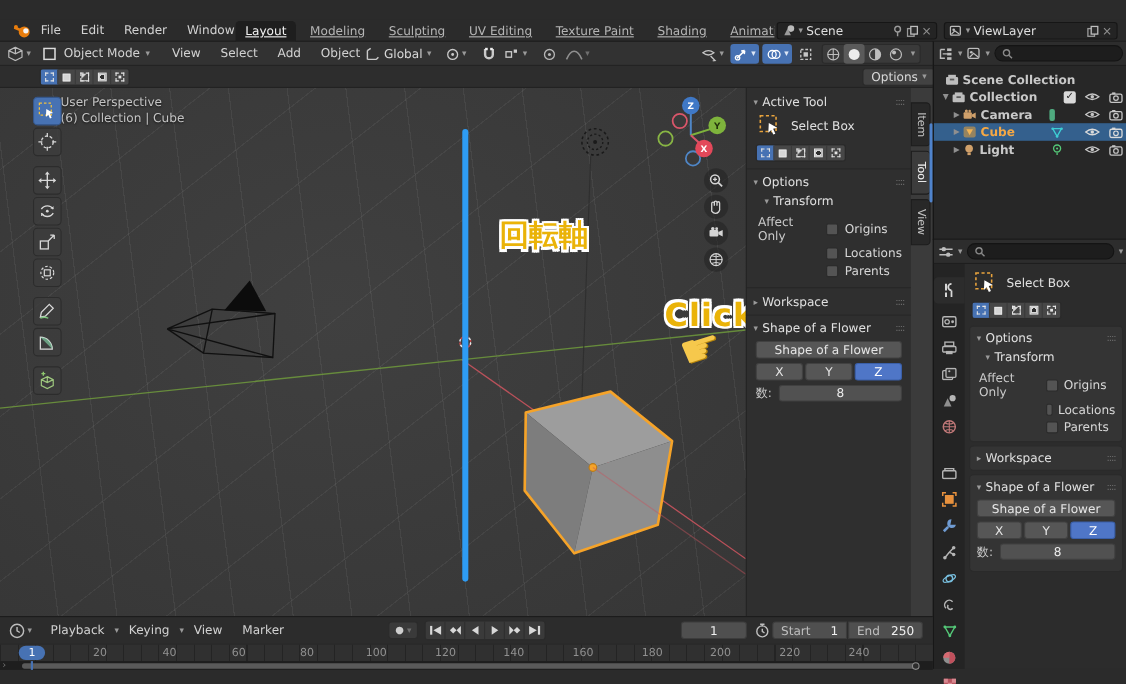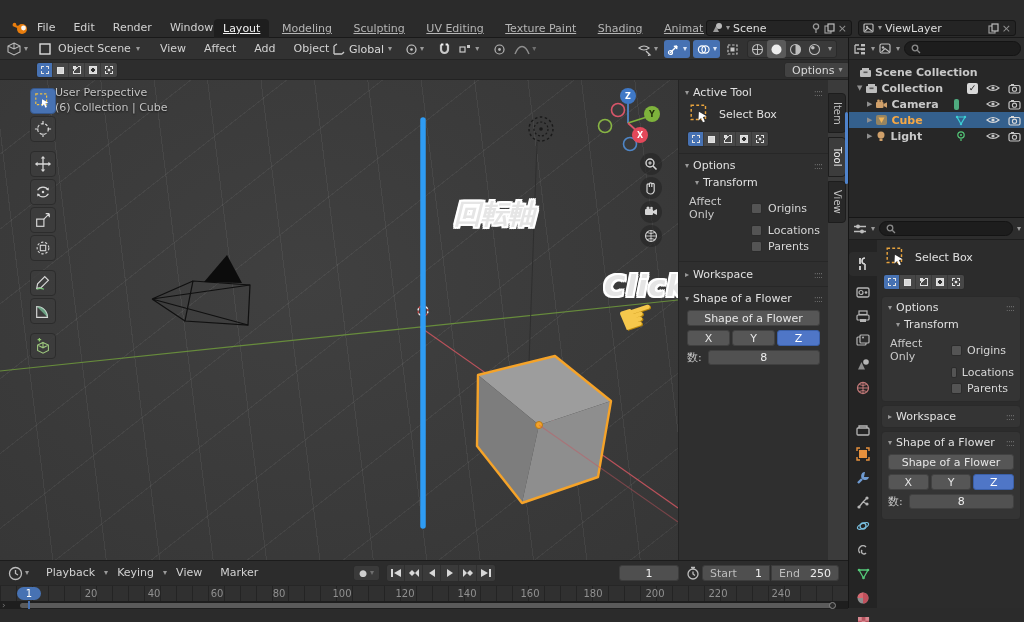--- a/index.html
+++ b/index.html
@@ -42,22 +42,22 @@
   #viewport{left:0;top:80px;width:848px;height:480px;background:#3b3b3b;overflow:hidden;}
   #vpgrid{position:absolute;left:0;top:0;width:678px;height:480px;
     background:
       repeating-linear-gradient(83deg,transparent 0 52px,rgba(255,255,255,.055) 52px 53px),
       repeating-linear-gradient(142deg,transparent 0 58px,rgba(255,255,255,.05) 58px 59px),
       radial-gradient(ellipse at 45% 42%,#404040 0%,#363636 100%);}
   .vptext{color:#c4c4c4;text-shadow:0 1px 2px rgba(0,0,0,.7);font-size:11px;}
   .toolbtn{width:26px;height:26px;background:#3d3d3dd9;border:1px solid #2c2c2c;border-radius:4px;display:flex;align-items:center;justify-content:center;}
   .toolbtn.active{background:#4772b3;border-color:#35578c;}
   .navbtn{width:22px;height:22px;border-radius:50%;background:rgba(35,35,35,.55);display:flex;align-items:center;justify-content:center;}
-  .anno{font-weight:bold;color:#e5e5e5;
-    text-shadow:-2px -2px 0 #fff,2px -2px 0 #fff,-2px 2px 0 #fff,2px 2px 0 #fff,0 -2px 0 #fff,0 2px 0 #fff,-2px 0 0 #fff,2px 0 0 #fff;font-style:italic;}
+  .anno{font-weight:bold;color:#eab308;
+    text-shadow:-2px -2px 0 #fff,2px -2px 0 #fff,-2px 2px 0 #fff,2px 2px 0 #fff,0 -2px 0 #fff,0 2px 0 #fff,-2px 0 0 #fff,2px 0 0 #fff;}
   
   #npanel{left:678px;top:0px;width:150px;height:480px;background:#2f2f2f;border-left:1px solid #242424;}
   .panelbox{background:#343434;border:1px solid #2a2a2a;border-radius:4px;margin:3px 4px;padding:2px 0 6px 0;}
   .phead{display:flex;align-items:center;gap:4px;padding:2px 6px;color:#e0e0e0;}
   .phead .grip{margin-left:auto;}
   .chk{width:11px;height:11px;background:#545454;border:1px solid #2b2b2b;border-radius:2px;}
   .btn{background:#565656;border:1px solid #414141;border-radius:3px;color:#e6e6e6;display:flex;align-items:center;justify-content:center;height:16px;}
   .btn.blue{background:#4f76c7;border-color:#3a5fa8;color:#fff;}
   .numfield{background:#515151;border:1px solid #404040;border-radius:3px;color:#eee;height:15px;display:flex;align-items:center;justify-content:center;}
   .vtab{position:absolute;left:0;width:18px;background:#282828;border:1px solid #1d1d1d;border-radius:0 4px 4px 0;color:#c2c2c2;writing-mode:vertical-rl;display:flex;align-items:center;justify-content:center;font-size:10px;}
@@ -153,24 +153,24 @@
 
   <div id="vpheader" class="abs">
     <div class="row" style="height:22px;padding-left:6px;gap:2px">
       <svg width="16" height="14" viewBox="0 0 16 14">
           <path d="M8 1 L14 4 L14 10 L8 13 L2 10 L2 4 Z M8 1 L8 7 M2 4 L8 7 L14 4" fill="none" stroke="#b9b9b9" stroke-width="1.1"></path>
         </svg>
       <span class="car">▾</span>
       <svg width="14" height="12" viewBox="0 0 14 12" style="margin-left:8px">
           <rect x="2" y="1" width="10" height="10" fill="none" stroke="#dcdcdc" stroke-width="1.4"></rect>
         </svg>
-      <span class="menu" style="padding:0 3px 0 4px">Object Scene</span>
+      <span class="menu" style="padding:0 3px 0 4px">Object Mode</span>
       <span class="car">▾</span>
       <span class="menu" style="margin-left:10px">View</span>
-      <span class="menu">Affect</span>
+      <span class="menu">Select</span>
       <span class="menu">Add</span>
       <span class="menu">Object</span>
     </div>
     <div class="row abs" style="left:332px;top:2px;gap:2px">
       <svg width="13" height="13" viewBox="0 0 13 13">
           <path d="M2 11 L2 3 M2 11 L10 11 M2 3 L5 1 M10 11 L12 9" stroke="#c9c9c9" stroke-width="1.3" fill="none"></path>
         </svg>
       <span style="color:#d8d8d8;padding:0 2px">Global</span>
       <span class="car">▾</span>
       <span class="hicon" style="margin-left:8px">

